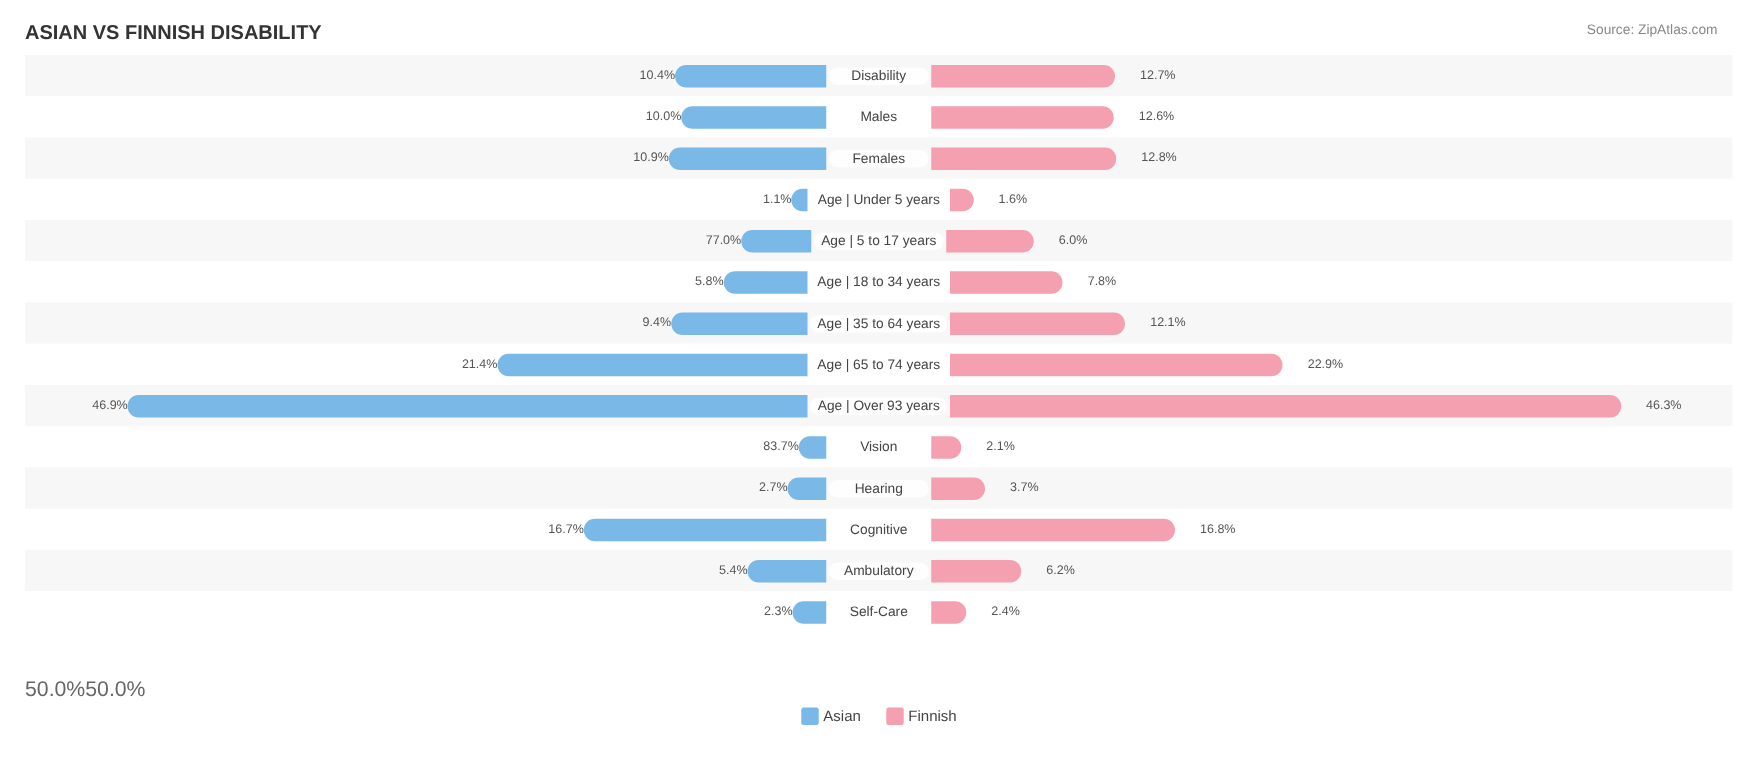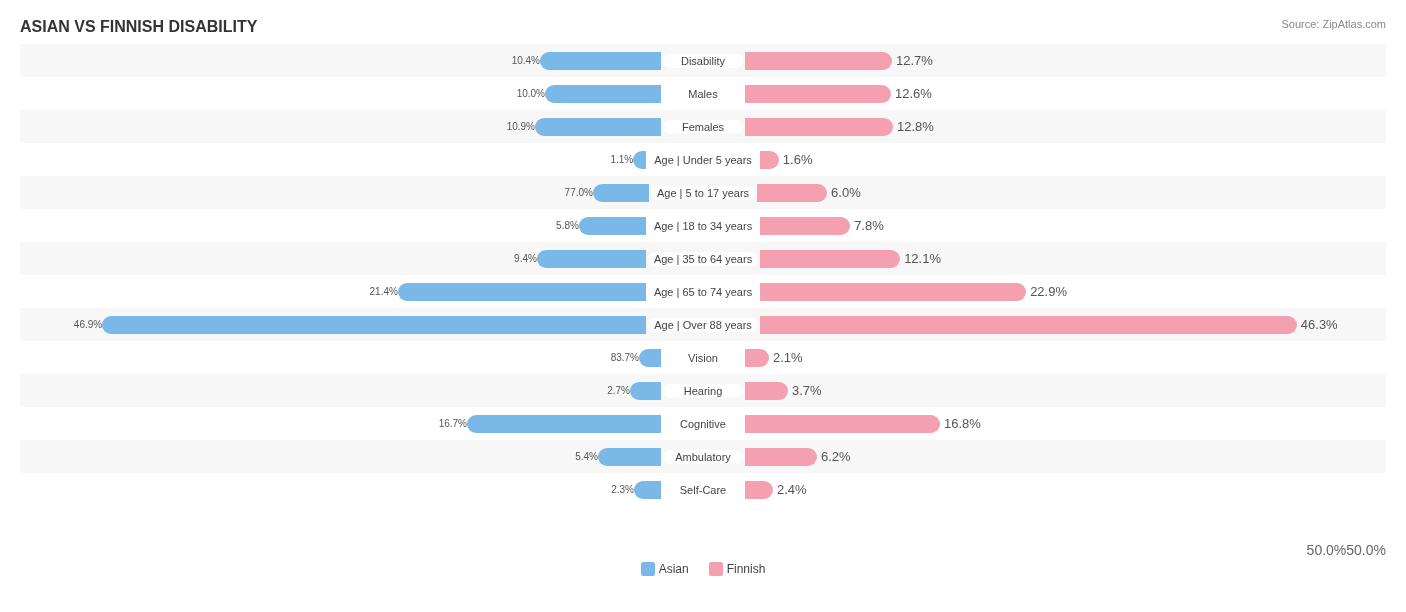--- a/index.html
+++ b/index.html
@@ -19,21 +19,21 @@
     }
     .title {
       font-size: 16px;
       font-weight: 600;
       color: #333;
       margin-bottom: 8px;
     }
     .source {
       position: absolute;
       top: 18px;
-      right: 20px;
+      right: 32px;
       font-size: 11px;
       color: #888;
     }
     .chart-area {
       position: relative;
       width: 100%;
       height: calc(100% - 60px);
     }
     .row {
       display: flex;
@@ -99,42 +99,42 @@
       align-items: center;
       justify-content: flex-end;
     }
     .bar-val-left {
       font-size: 10px;
       color: #555;
       white-space: nowrap;
       padding-right: 0;
     }
     .bar-val-right {
-      font-size: 13px;
+      font-size: 10px;
       color: #555;
       white-space: nowrap;
-      padding-left: 4px;
+      padding-left: 20px;
     }
     .left-wrapper {
       display: flex;
       align-items: center;
       justify-content: flex-end;
       width: 100%;
     }
     .right-wrapper {
       display: flex;
       align-items: center;
       justify-content: flex-start;
       width: 100%;
     }
     .axis-bottom {
       display: flex;
-      justify-content: flex-end;
+      justify-content: flex-start;
       padding: 4px 0 0 0;
-      font-size: 14px;
+      font-size: 17px;
       color: #666;
     }
     .legend {
       display: flex;
       justify-content: center;
       align-items: center;
       gap: 20px;
       margin-top: 4px;
       font-size: 12px;
       color: #444;
@@ -298,21 +298,21 @@
     </div>
   </div>
       <div class="row">
     <div class="bar-section">
       <div class="left-side">
         <div class="left-wrapper">
           <span class="bar-val-left">46.9%</span>
           <div class="bar-left" style="width:544px;"></div>
         </div>
       </div>
-      <div class="center-label">Age | Over 88 years</div>
+      <div class="center-label">Age | Over 93 years</div>
       <div class="right-side">
         <div class="right-wrapper">
           <div class="bar-right" style="width:537px;"></div>
           <span class="bar-val-right">46.3%</span>
         </div>
       </div>
     </div>
   </div>
       <div class="row">
     <div class="bar-section">

